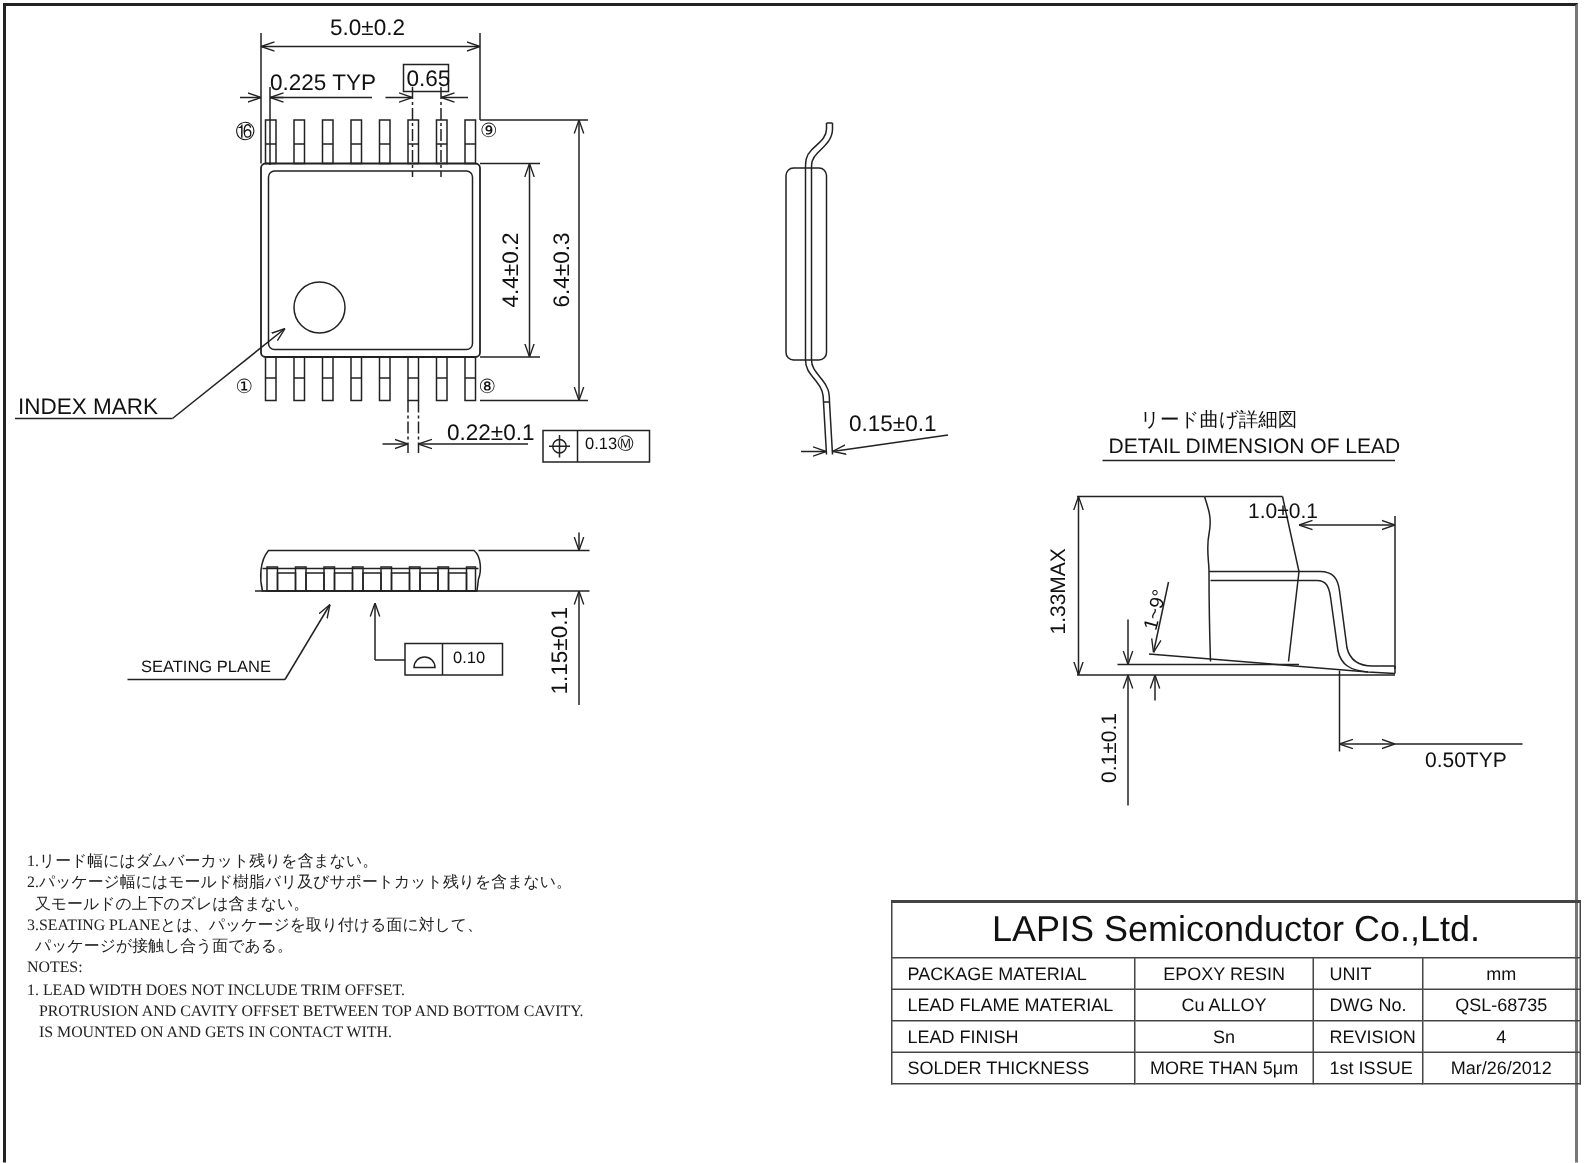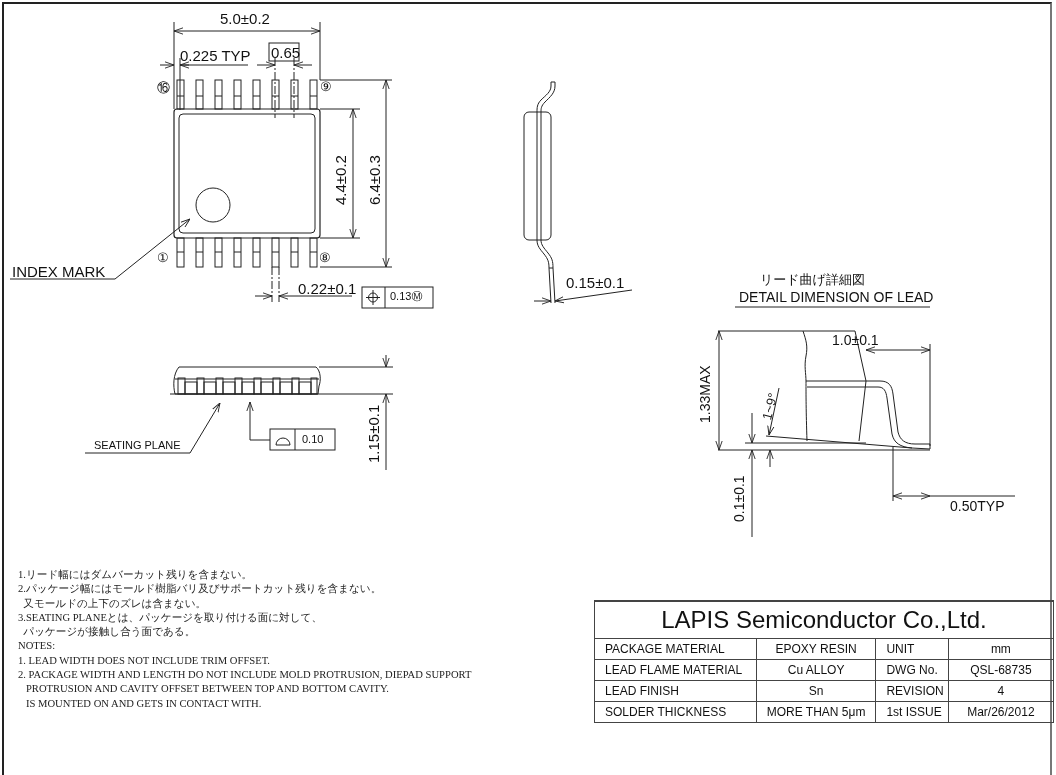--- a/index.html
+++ b/index.html
@@ -229,21 +229,20 @@
 <span class="lbl" style="left:950px;top:499px;font-size:14px;">0.50TYP</span>
 
 <div class="notes">
   <div>1.リード幅にはダムバーカット残りを含まない。</div>
   <div>2.パッケージ幅にはモールド樹脂バリ及びサポートカット残りを含まない。</div>
   <div>  又モールドの上下のズレは含まない。</div>
   <div>3.SEATING PLANEとは、パッケージを取り付ける面に対して、</div>
   <div>  パッケージが接触し合う面である。</div>
   <div>NOTES:</div>
   <div>1. LEAD WIDTH DOES NOT INCLUDE TRIM OFFSET.</div>
-  <div>2. PACKAGE WIDTH AND LENGTH DO NOT INCLUDE MOLD PROTRUSION, DIEPAD SUPPORT</div>
   <div>   PROTRUSION AND CAVITY OFFSET BETWEEN TOP AND BOTTOM CAVITY.</div>
   <div>   IS MOUNTED ON AND GETS IN CONTACT WITH.</div>
 </div>
 
 <table class="tb">
   <colgroup>
       <col style="width:162px">
       <col style="width:120px">
       <col style="width:72px">
       <col style="width:106px">

